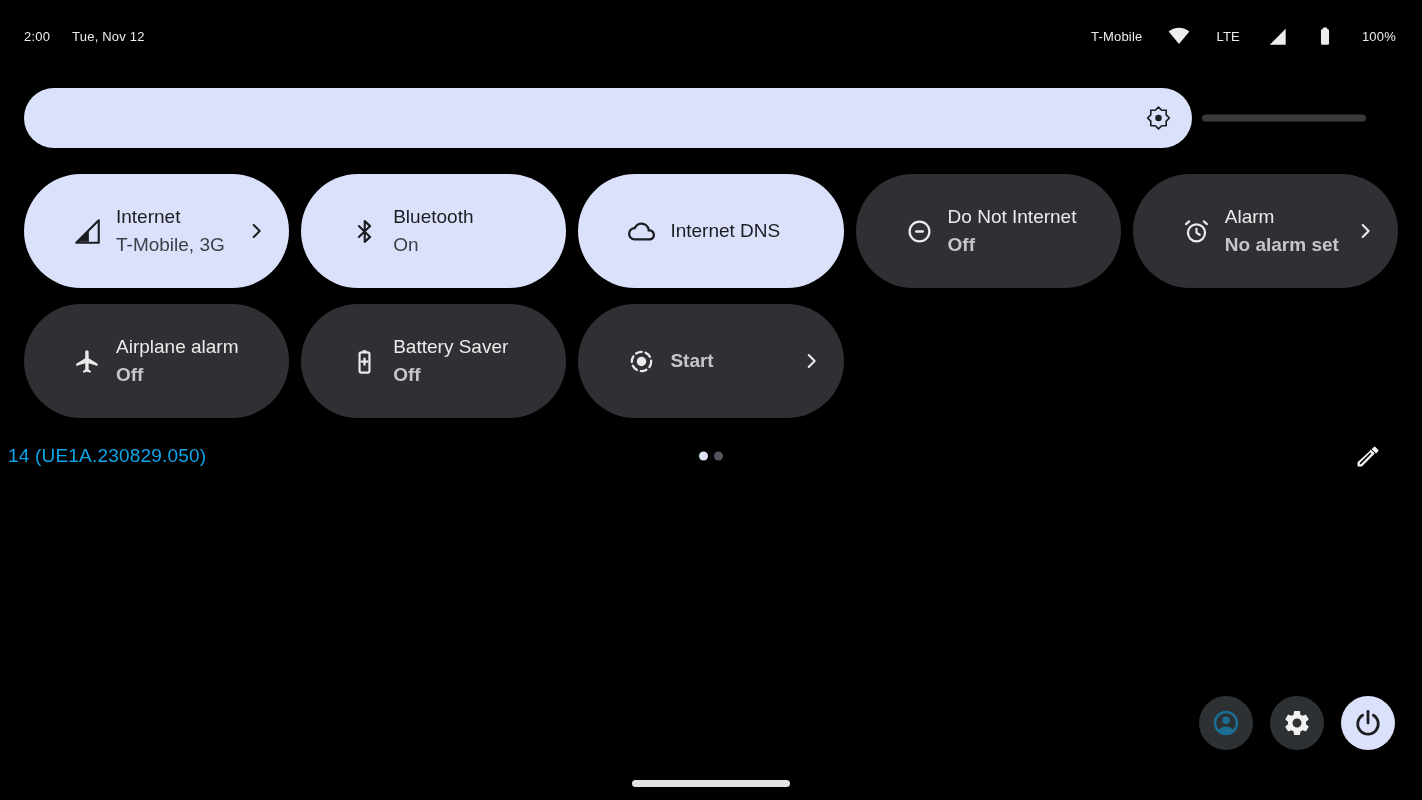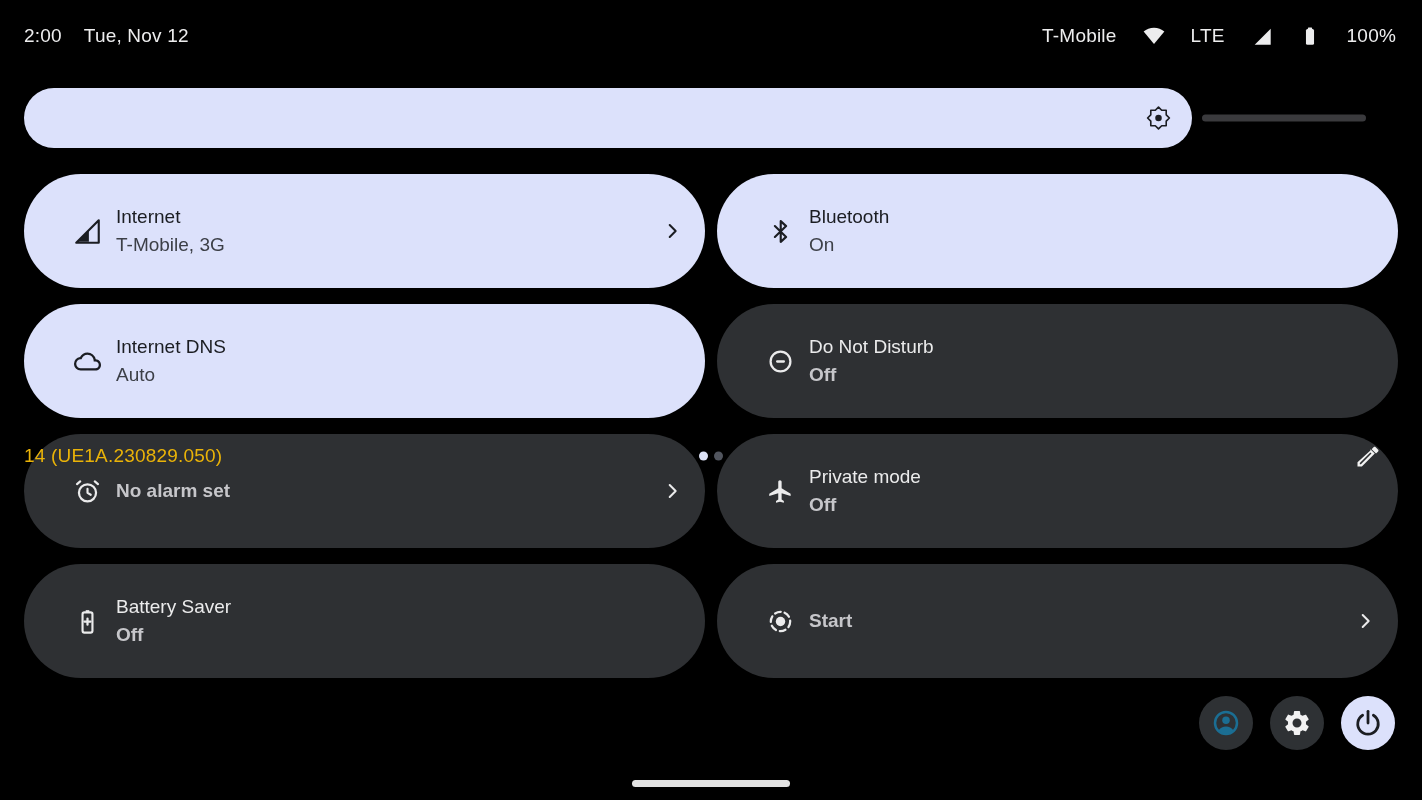--- a/index.html
+++ b/index.html
@@ -12,21 +12,21 @@
     color:#e9e9ea;
     --accent:#dce1fb;
     --tile-dark:#2e3033;
     --ink:#1b1d22;
   }
 
   
   .status-bar{
     position:absolute; top:14px; left:24px; right:26px; height:44px;
     display:flex; justify-content:space-between; align-items:center;
-    font-size:19px; font-weight:500; color:#ededee; letter-spacing:.2px;
+    font-size:13px; font-weight:500; color:#ededee; letter-spacing:.2px;
   }
   .sb-left{ display:flex; align-items:center; gap:22px; }
   .sb-right{ display:flex; align-items:center; gap:26px; }
   .sb-icon{ display:inline-flex; width:22px; height:22px; }
   .sb-icon svg{ width:100%; height:100%; }
 
   
   .slider{
     position:absolute; top:88px; left:24px; width:1342px; height:60px;
   }
@@ -41,21 +41,21 @@
   }
   .slider-track{
     position:absolute; left:calc(87.3% + 9px); right:0; top:50%;
     height:7px; transform:translateY(-50%);
     background:#3a3a3d; border-radius:4px;
   }
 
   
   .tiles{
     position:absolute; top:174px; left:24px; width:1374px;
-    display:grid; grid-template-columns:repeat(2,1fr);
+    display:grid; grid-template-columns:repeat(5,1fr);
     column-gap:12px; row-gap:16px;
   }
   .tile{
     height:114px; border-radius:57px;
     display:flex; align-items:center;
     padding:0 22px 0 50px;
     cursor:pointer;
   }
   .tile.active{ background:var(--accent); color:var(--ink); }
   .tile.inactive{ background:var(--tile-dark); color:#ebebec; }
@@ -65,22 +65,22 @@
   .tile .title{ font-size:19px; font-weight:500; line-height:28px; white-space:nowrap; }
   .tile .subtitle{ font-size:19px; font-weight:400; line-height:28px; white-space:nowrap; }
   .tile.active .subtitle{ color:#3c3f47; }
   .tile.inactive .subtitle{ color:#c6c6ca;font-weight:bold; }
   .tile .chev{ width:22px; height:22px; flex:0 0 22px; display:flex; }
   .tile .chev svg{ width:100%; height:100%; }
 
   
   .footer{ position:absolute; top:432px; left:0; right:0; height:48px; }
   .build{
-    position:absolute; left:24px; top:50%; transform:translateY(-50%);
-    color:#eab308; font-size:19px; letter-spacing:.2px;
+    position:absolute; left:8px; top:50%; transform:translateY(-50%);
+    color:#0ea5e9; font-size:19px; letter-spacing:.2px;
   }
   .dots{
     position:absolute; left:50%; top:50%; transform:translate(-50%,-50%);
     display:flex; gap:6px;
   }
   .dot{ width:9px; height:9px; border-radius:50%; background:#51555e; }
   .dot.active{ background:#dde3f7; }
   .edit-btn{
     position:absolute; right:40px; top:50%; transform:translateY(-50%);
     width:28px; height:28px; display:flex; cursor:pointer;
@@ -189,73 +189,73 @@
   </div>
 
   <div class="tile active">
     <span class="ticon">
       <svg viewBox="0 0 24 24">
           <path d="M19.35 10.04A7.49 7.49 0 0 0 12 4C9.11 4 6.6 5.64 5.35 8.04A5.994 5.994 0 0 0 0 14c0 3.31 2.69 6 6 6h13c2.76 0 5-2.24 5-5 0-2.64-2.05-4.78-4.65-4.96zM19 18H6c-2.21 0-4-1.79-4-4s1.79-4 4-4h.71C7.37 7.69 9.48 6 12 6c3.04 0 5.5 2.46 5.5 5.5v.5H19c1.66 0 3 1.34 3 3s-1.34 3-3 3z" fill="currentColor"></path>
         </svg>
     </span>
     <div class="ttext">
       <div class="title">Internet DNS</div>
-      <div class="subtitle">Auto</div>
     </div>
     <span class="chev" style="visibility: hidden;">
       <svg viewBox="0 0 24 24">
           <path d="M9.5 5.5L16 12l-6.5 6.5" fill="none" stroke="currentColor" stroke-width="2.2" stroke-linecap="round" stroke-linejoin="round"></path>
         </svg>
     </span>
   </div>
 
   <div class="tile inactive">
     <span class="ticon">
       <svg viewBox="0 0 24 24">
         <circle cx="12" cy="12" r="8.8" fill="none" stroke="currentColor" stroke-width="2"></circle>
         <rect x="8" y="10.9" width="8" height="2.2" rx="1" fill="currentColor"></rect>
       </svg>
     </span>
     <div class="ttext">
-      <div class="title">Do Not Disturb</div>
+      <div class="title">Do Not Internet</div>
       <div class="subtitle">Off</div>
     </div>
     <span class="chev" style="visibility: hidden;">
       <svg viewBox="0 0 24 24">
           <path d="M9.5 5.5L16 12l-6.5 6.5" fill="none" stroke="currentColor" stroke-width="2.2" stroke-linecap="round" stroke-linejoin="round"></path>
         </svg>
     </span>
   </div>
 
   <div class="tile inactive">
     <span class="ticon">
       <svg viewBox="0 0 24 24">
         <circle cx="12" cy="13.2" r="7.6" fill="none" stroke="currentColor" stroke-width="2"></circle>
         <path d="M12 9.6v3.6l2.9 1.7" fill="none" stroke="currentColor" stroke-width="1.9" stroke-linecap="round" stroke-linejoin="round"></path>
         <path d="M5.5 3.1L2.7 5.4M18.5 3.1l2.8 2.3" fill="none" stroke="currentColor" stroke-width="2" stroke-linecap="round"></path>
       </svg>
     </span>
     <div class="ttext">
+      <div class="title">Alarm</div>
       <div class="subtitle">No alarm set</div>
     </div>
     <span class="chev">
       <svg viewBox="0 0 24 24">
           <path d="M9.5 5.5L16 12l-6.5 6.5" fill="none" stroke="currentColor" stroke-width="2.2" stroke-linecap="round" stroke-linejoin="round"></path>
         </svg>
     </span>
   </div>
 
   <div class="tile inactive">
     <span class="ticon">
       <svg viewBox="0 0 24 24">
           <path d="M21 16v-2l-8-5V3.5C13 2.67 12.33 2 11.5 2S10 2.67 10 3.5V9l-8 5v2l8-2.5V19l-2 1.5V22l3.5-1 3.5 1v-1.5L13 19v-5.5l8 2.5z" fill="currentColor"></path>
         </svg>
     </span>
     <div class="ttext">
-      <div class="title">Private mode</div>
+      <div class="title">Airplane alarm</div>
       <div class="subtitle">Off</div>
     </div>
     <span class="chev" style="visibility: hidden;">
       <svg viewBox="0 0 24 24">
           <path d="M9.5 5.5L16 12l-6.5 6.5" fill="none" stroke="currentColor" stroke-width="2.2" stroke-linecap="round" stroke-linejoin="round"></path>
         </svg>
     </span>
   </div>
 
   <div class="tile inactive">

